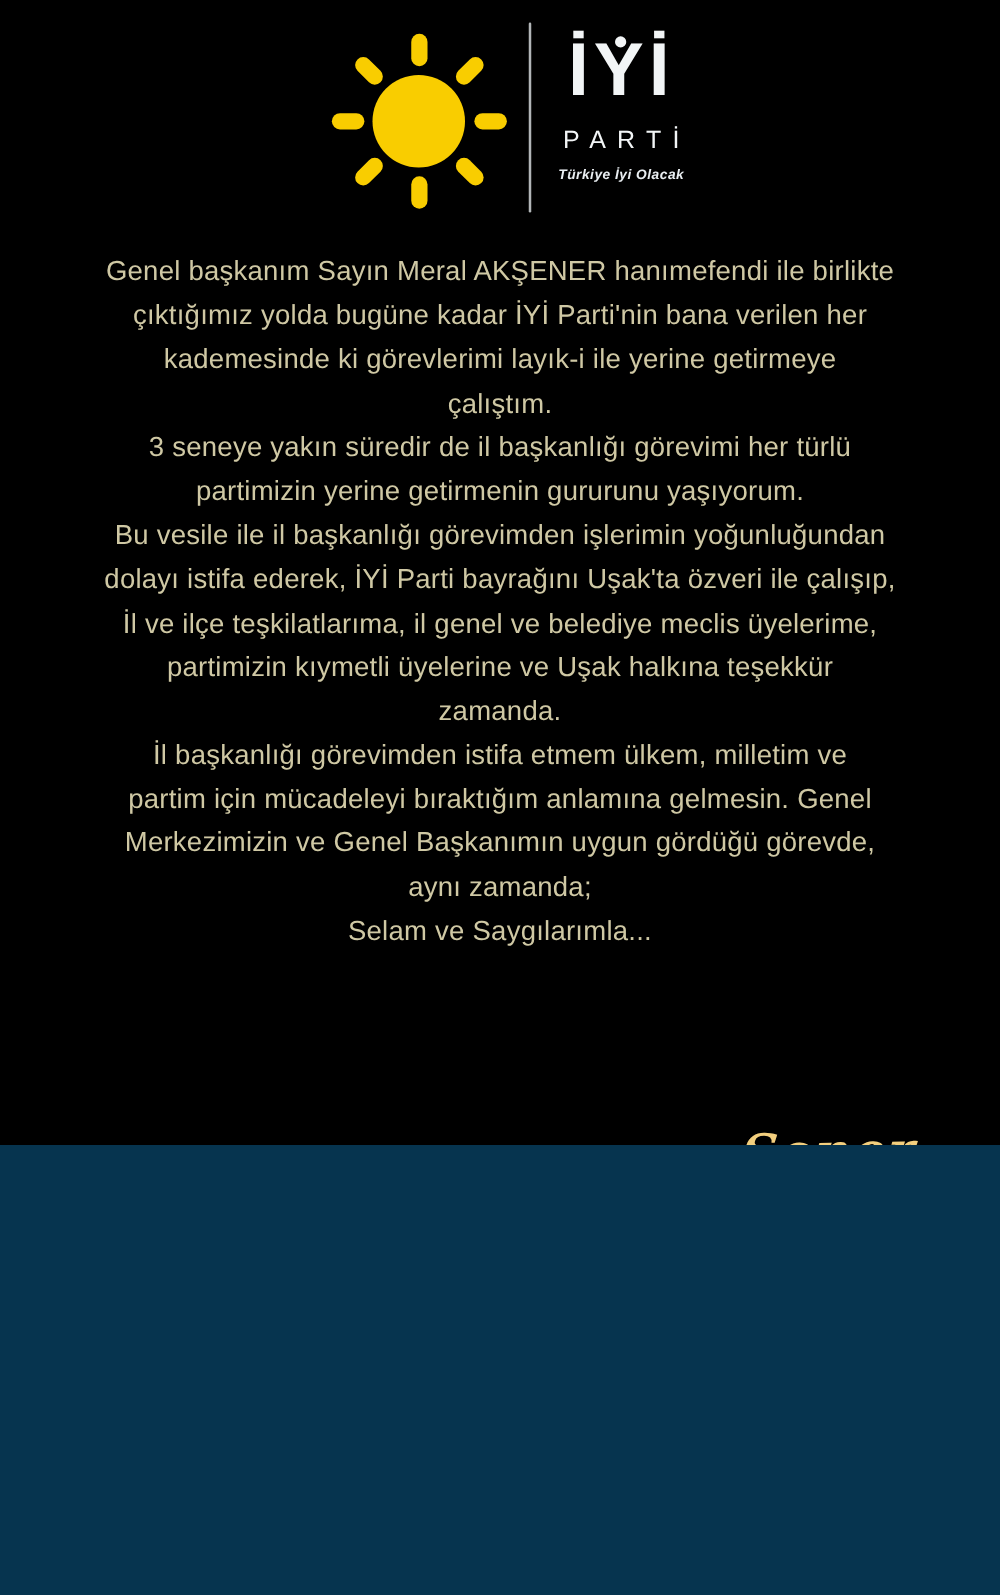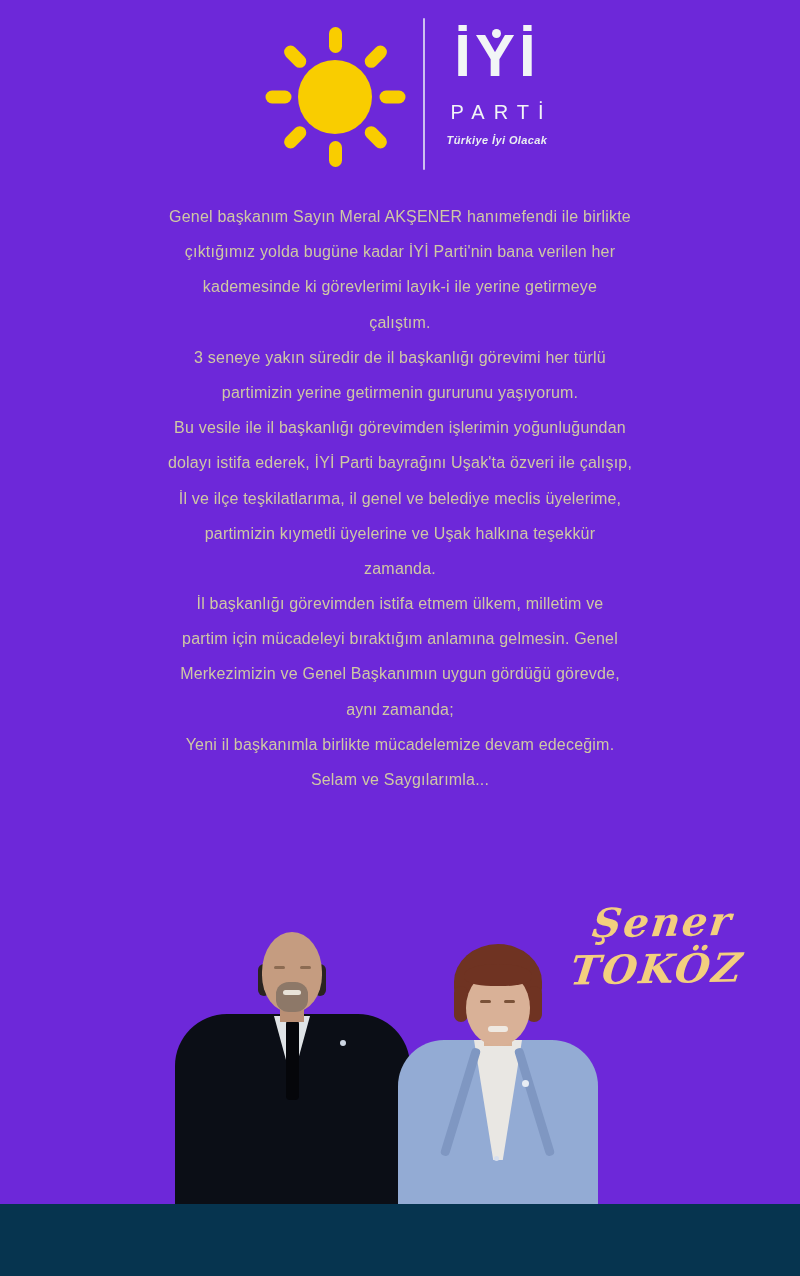--- a/index.html
+++ b/index.html
@@ -1,18 +1,18 @@
 <!DOCTYPE html>
 <html><head>
 <meta charset="utf-8">
 <style>
   html,body{margin:0;padding:0;background:#06344f;}
   #canvas{
-    position:relative;width:800px;height:1204px;overflow:hidden;
-    background:#6d28d9;
+    position:relative;width:800px;height:916px;overflow:hidden;
+    background:#000000;
     font-family:"Liberation Sans","DejaVu Sans",sans-serif;
   }
 
   
   .logo{position:absolute;left:0;top:0;width:800px;height:195px;}
   .sun{position:absolute;left:258px;top:20px;width:154px;height:154px;}
   .sun-core{
     position:absolute;left:50%;top:50%;width:74px;height:74px;margin:-37px 0 0 -37px;
     border-radius:50%;background:#f9cd00;
   }
@@ -37,21 +37,21 @@
     position:relative;font-size:60px;font-weight:700;letter-spacing:4px;
     line-height:64px;color:#f2f5f6;
   }
   .y-dot{position:absolute;left:56px;top:5px;width:9px;height:9px;border-radius:50%;background:#f2f5f6;}
   .parti{font-size:20px;font-weight:500;letter-spacing:9px;padding-left:9px;margin-top:13px;color:#f2f5f6;}
   .tagline{font-size:11px;font-style:italic;font-weight:bold;letter-spacing:.4px;margin-top:10px;color:#e9eef1;}
 
   
   .statement{position:absolute;left:0;top:199px;width:800px;}
   .line{
-    height:35.2px;line-height:35.2px;font-size:16px;text-align:center;
+    height:35.2px;line-height:35.2px;font-size:22px;text-align:center;
     white-space:nowrap;color:#cfc8a4;letter-spacing:.2px;
   }
 
   
   .signature{
     position:absolute;left:515px;top:898px;width:290px;text-align:center;
     font-family:"DejaVu Serif","Liberation Serif",serif;
     font-style:italic;font-weight:bold;font-size:40px;letter-spacing:2px;
     color:#f3cf7e;transform:skewX(-8deg) rotate(-1deg);
   }
@@ -134,21 +134,20 @@
     <div class="line">partimizin yerine getirmenin gururunu yaşıyorum.</div>
     <div class="line">Bu vesile ile il başkanlığı görevimden işlerimin yoğunluğundan</div>
     <div class="line">dolayı istifa ederek, İYİ Parti bayrağını Uşak'ta özveri ile çalışıp,</div>
     <div class="line">İl ve ilçe teşkilatlarıma, il genel ve belediye meclis üyelerime,</div>
     <div class="line">partimizin kıymetli üyelerine ve Uşak halkına teşekkür</div>
     <div class="line">zamanda.</div>
     <div class="line">İl başkanlığı görevimden istifa etmem ülkem, milletim ve</div>
     <div class="line">partim için mücadeleyi bıraktığım anlamına gelmesin. Genel</div>
     <div class="line">Merkezimizin ve Genel Başkanımın uygun gördüğü görevde,</div>
     <div class="line">aynı zamanda;</div>
-    <div class="line">Yeni il başkanımla birlikte mücadelemize devam edeceğim.</div>
     <div class="line">Selam ve Saygılarımla...</div>
   </div>
 
   <div class="signature">Şener TOKÖZ</div>
 
   <div class="photo">
 
     <div class="m-suit"></div>
     <div class="m-shirt"></div>
     <div class="m-tie"></div>

